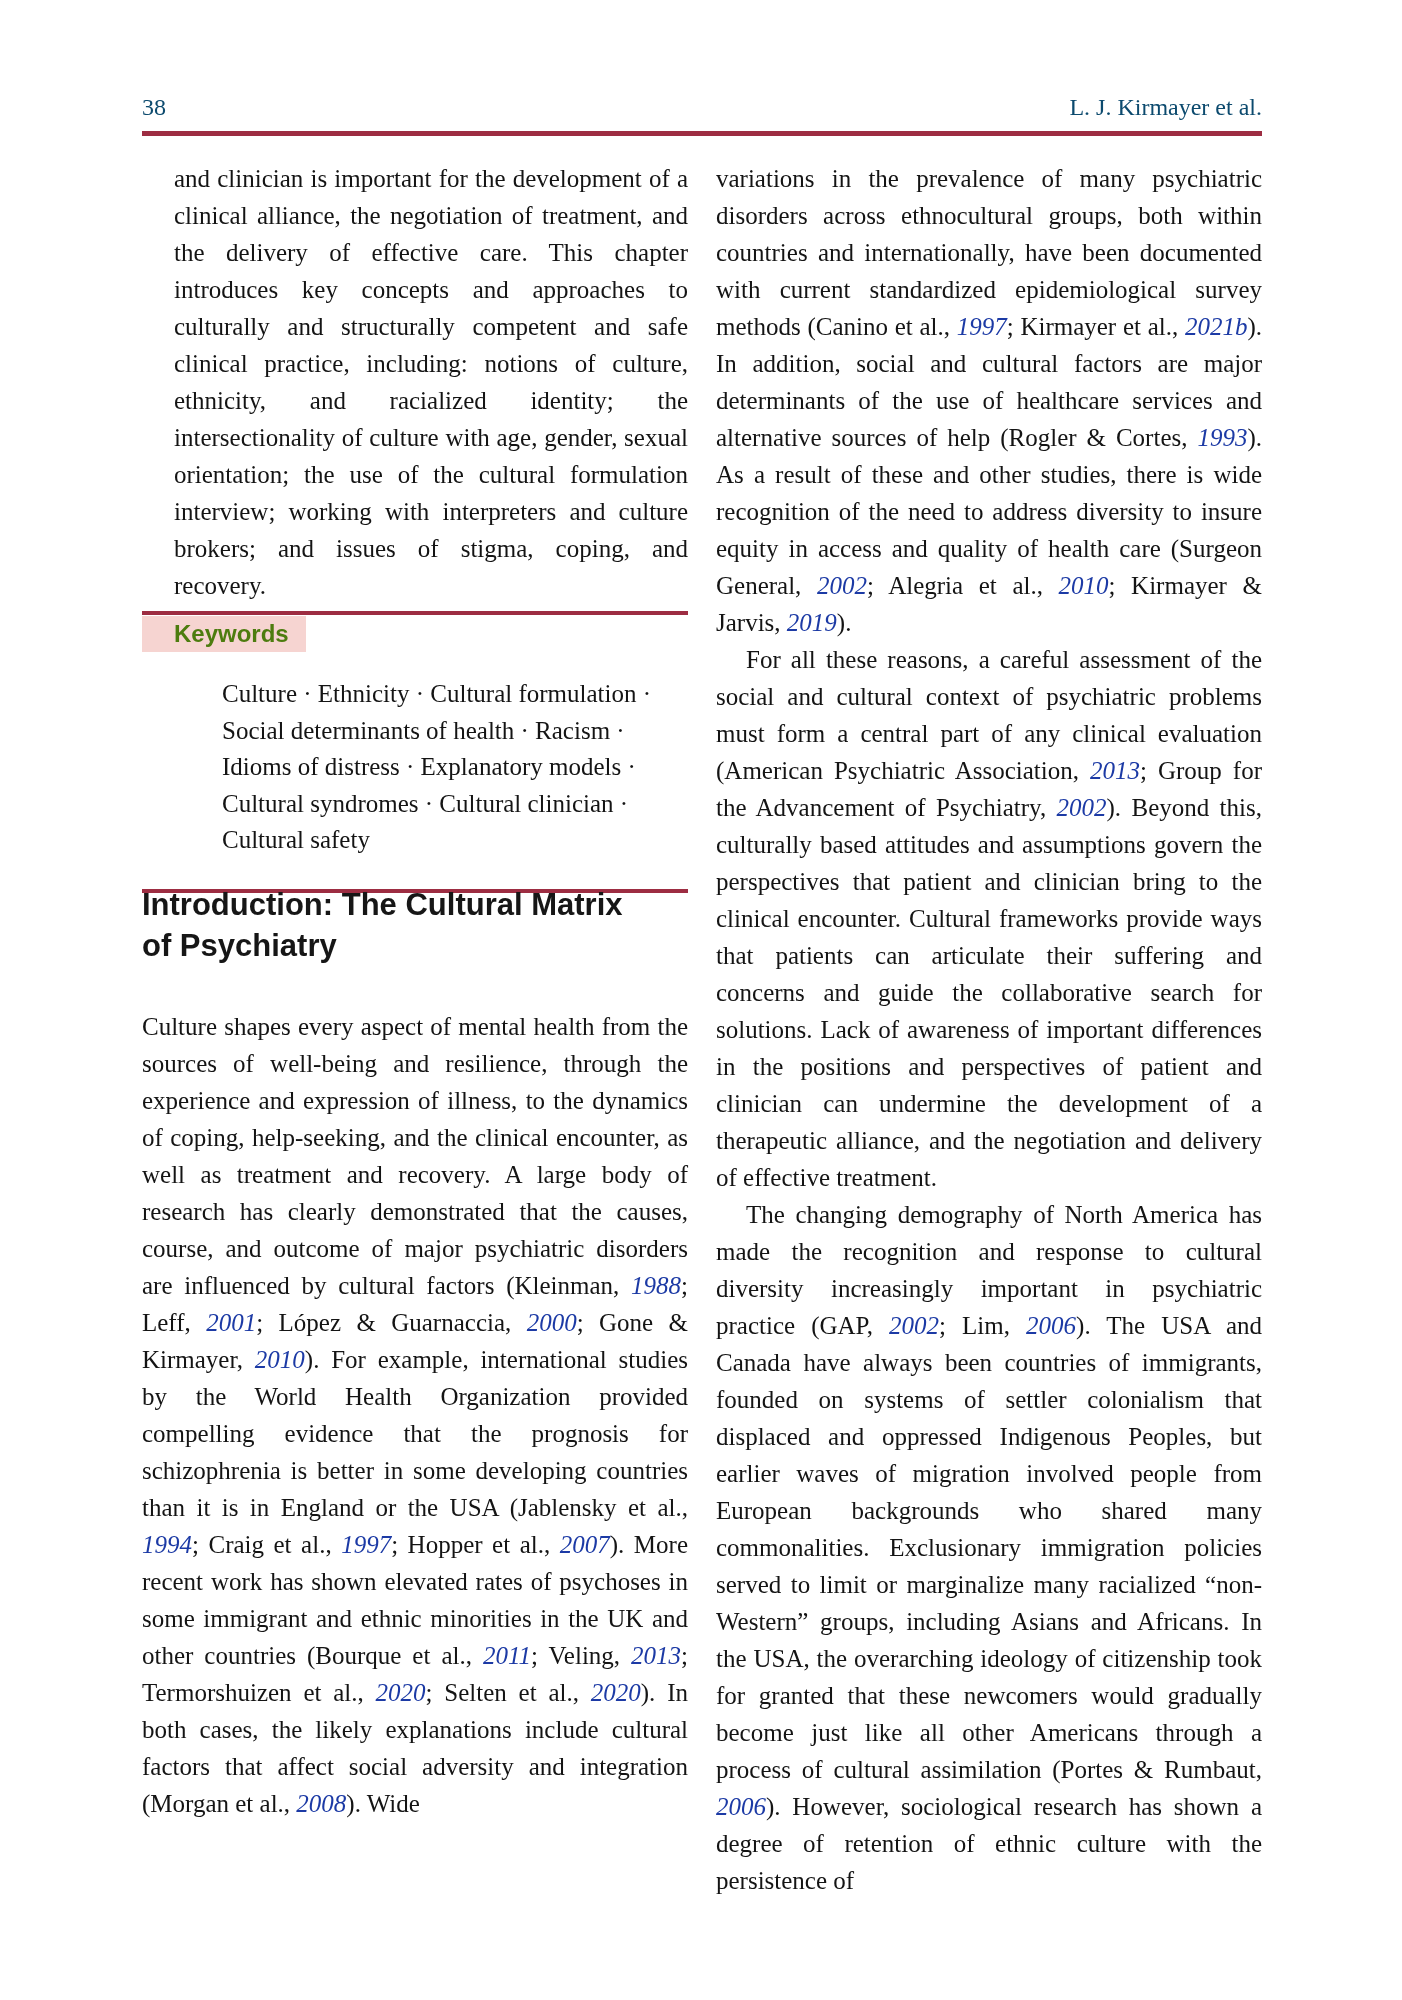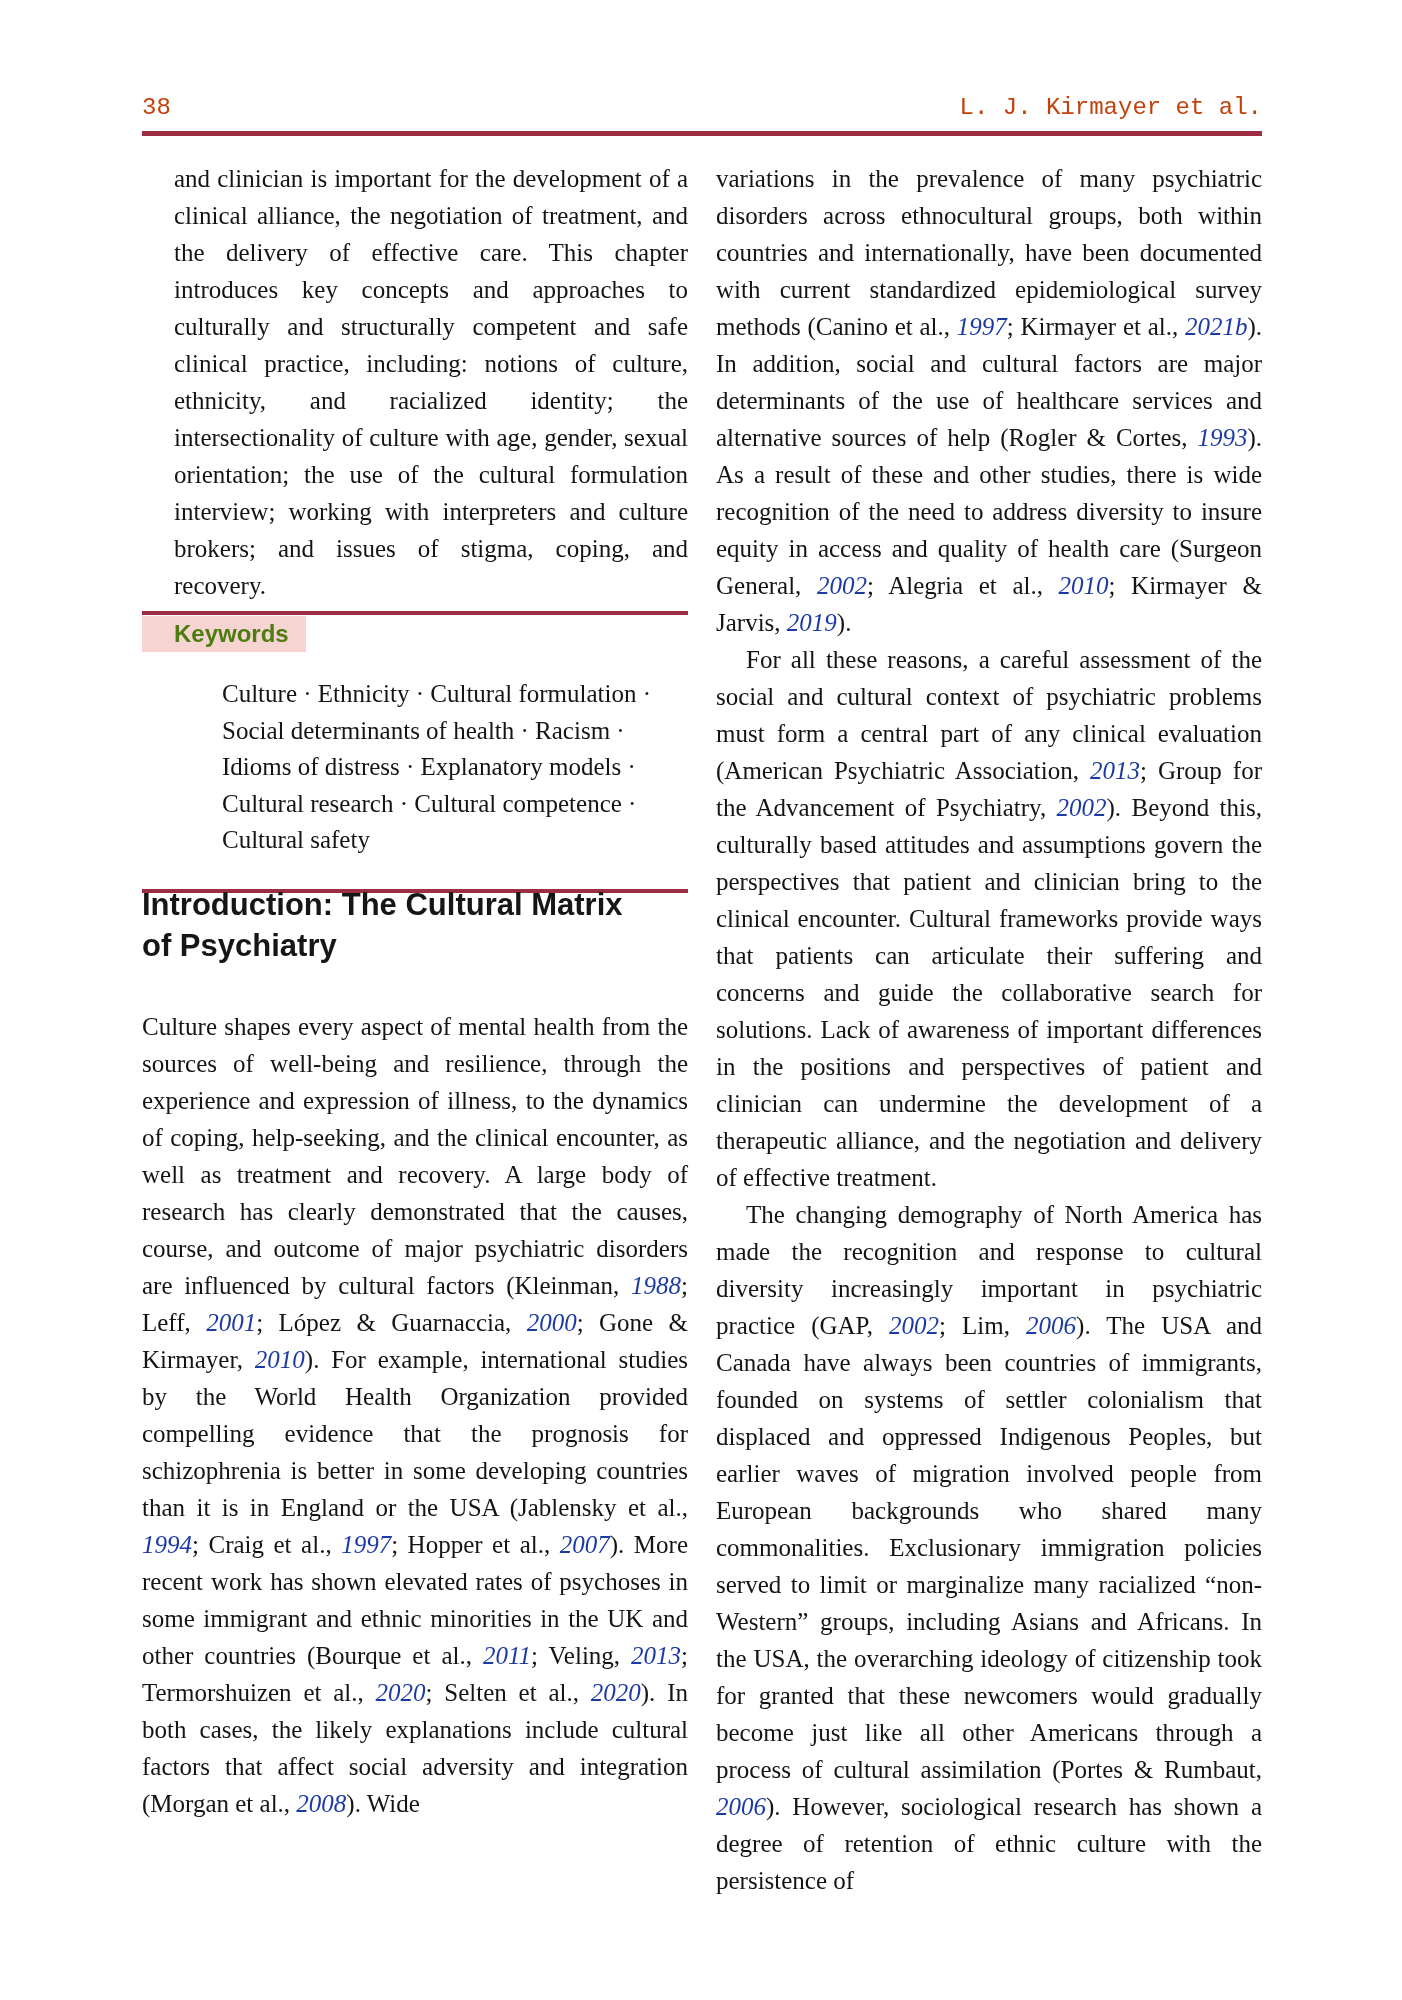--- a/index.html
+++ b/index.html
@@ -1,21 +1,21 @@
 <!DOCTYPE html>
 <html lang="en"><head>
 <meta charset="utf-8">
 <style>
   html,body{margin:0;padding:0;background:#ffffff;}
   .page{position:relative;width:1402px;height:2000px;background:#ffffff;overflow:hidden;
         font-family:"Liberation Serif","DejaVu Serif",serif;color:#141414;}
   
   .runhead{position:absolute;left:142px;top:94px;width:1120px;display:flex;
            justify-content:space-between;align-items:baseline;
-           font-family:Liberation Mono, monospace;font-size:24px;color:#c2410c;}
+           font-family:Liberation Serif, serif;font-size:24px;color:#0c4a6e;}
   .head-rule{position:absolute;left:142px;top:131px;width:1120px;height:5px;background:#9d2d42;}
   
   .col{position:absolute;top:160px;font-size:25px;line-height:37px;}
   .col-left{left:142px;width:546px;}
   .col-right{left:716px;width:546px;}
   .justified{text-align:justify;hyphens:auto;-webkit-hyphens:auto;}
   
   .abstract{position:absolute;left:32px;top:0;width:514px;text-align:justify;hyphens:auto;-webkit-hyphens:auto;}
   
   .kw-rule{position:absolute;left:0;top:451px;width:546px;height:4px;background:#9d2d42;}
@@ -51,21 +51,21 @@
     <div class="abstract">and clinician is important for the development of a clinical alliance, the negotiation of treatment, and the delivery of effective care. This chapter introduces key concepts and approaches to culturally and structurally competent and safe clinical practice, including: notions of culture, ethnicity, and racialized identity; the intersectionality of culture with age, gender, sexual orientation; the use of the cultural formulation interview; working with interpreters and culture brokers; and issues of stigma, coping, and recovery.</div>
 
     <div class="kw-rule"></div>
     <div class="kw-box"></div>
     <div class="kw-label">Keywords</div>
 
     <div class="kw-list">
       <div>Culture · Ethnicity · Cultural formulation ·</div>
       <div>Social determinants of health · Racism ·</div>
       <div>Idioms of distress · Explanatory models ·</div>
-      <div>Cultural research · Cultural competence ·</div>
+      <div>Cultural syndromes · Cultural clinician ·</div>
       <div>Cultural safety</div>
     </div>
 
     <div class="sec-rule"></div>
     <div class="sec-heading">
       <div>Introduction: The Cultural Matrix</div>
       <div>of Psychiatry</div>
     </div>
 
     <div class="left-body justified"><span>Culture shapes every aspect of mental health from the sources of well-being and resilience, through the experience and expression of illness, to the dynamics of coping, help-seeking, and the clinical encounter, as well as treatment and recovery. A large body of research has clearly demonstrated that the causes, course, and outcome of major psychiatric disorders are influenced by cultural factors (Kleinman, </span><span class="cite">1988</span><span>; Leff, </span><span class="cite">2001</span><span>; López &amp; Guarnaccia, </span><span class="cite">2000</span><span>; Gone &amp; Kirmayer, </span><span class="cite">2010</span><span>). For example, international studies by the World Health Organization provided compelling evidence that the prognosis for schizophrenia is better in some developing countries than it is in England or the USA (Jablensky et al., </span><span class="cite">1994</span><span>; Craig et al., </span><span class="cite">1997</span><span>; Hopper et al., </span><span class="cite">2007</span><span>). More recent work has shown elevated rates of psychoses in some immigrant and ethnic minorities in the UK and other countries (Bourque et al., </span><span class="cite">2011</span><span>; Veling, </span><span class="cite">2013</span><span>; Termorshuizen et al., </span><span class="cite">2020</span><span>; Selten et al., </span><span class="cite">2020</span><span>). In both cases, the likely explanations include cultural factors that affect social adversity and integration (Morgan et al., </span><span class="cite">2008</span><span>). Wide</span></div>

